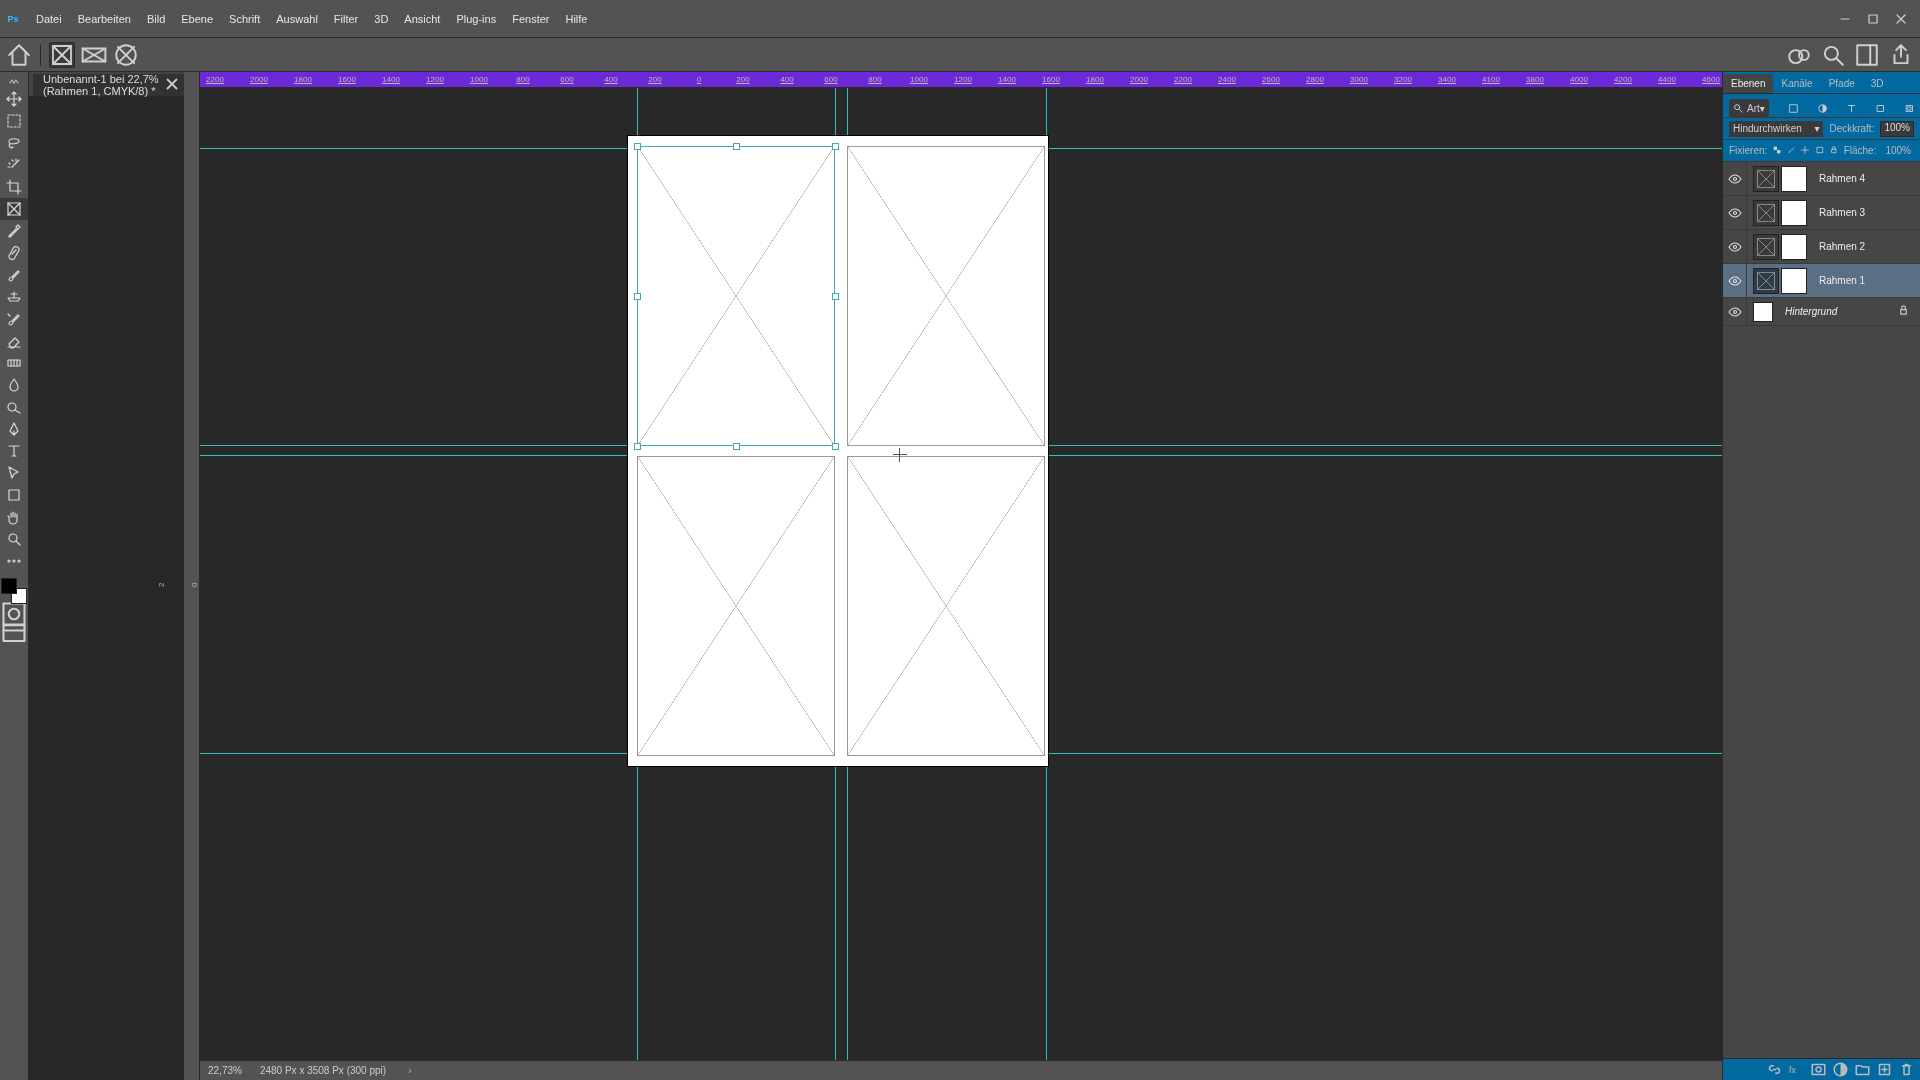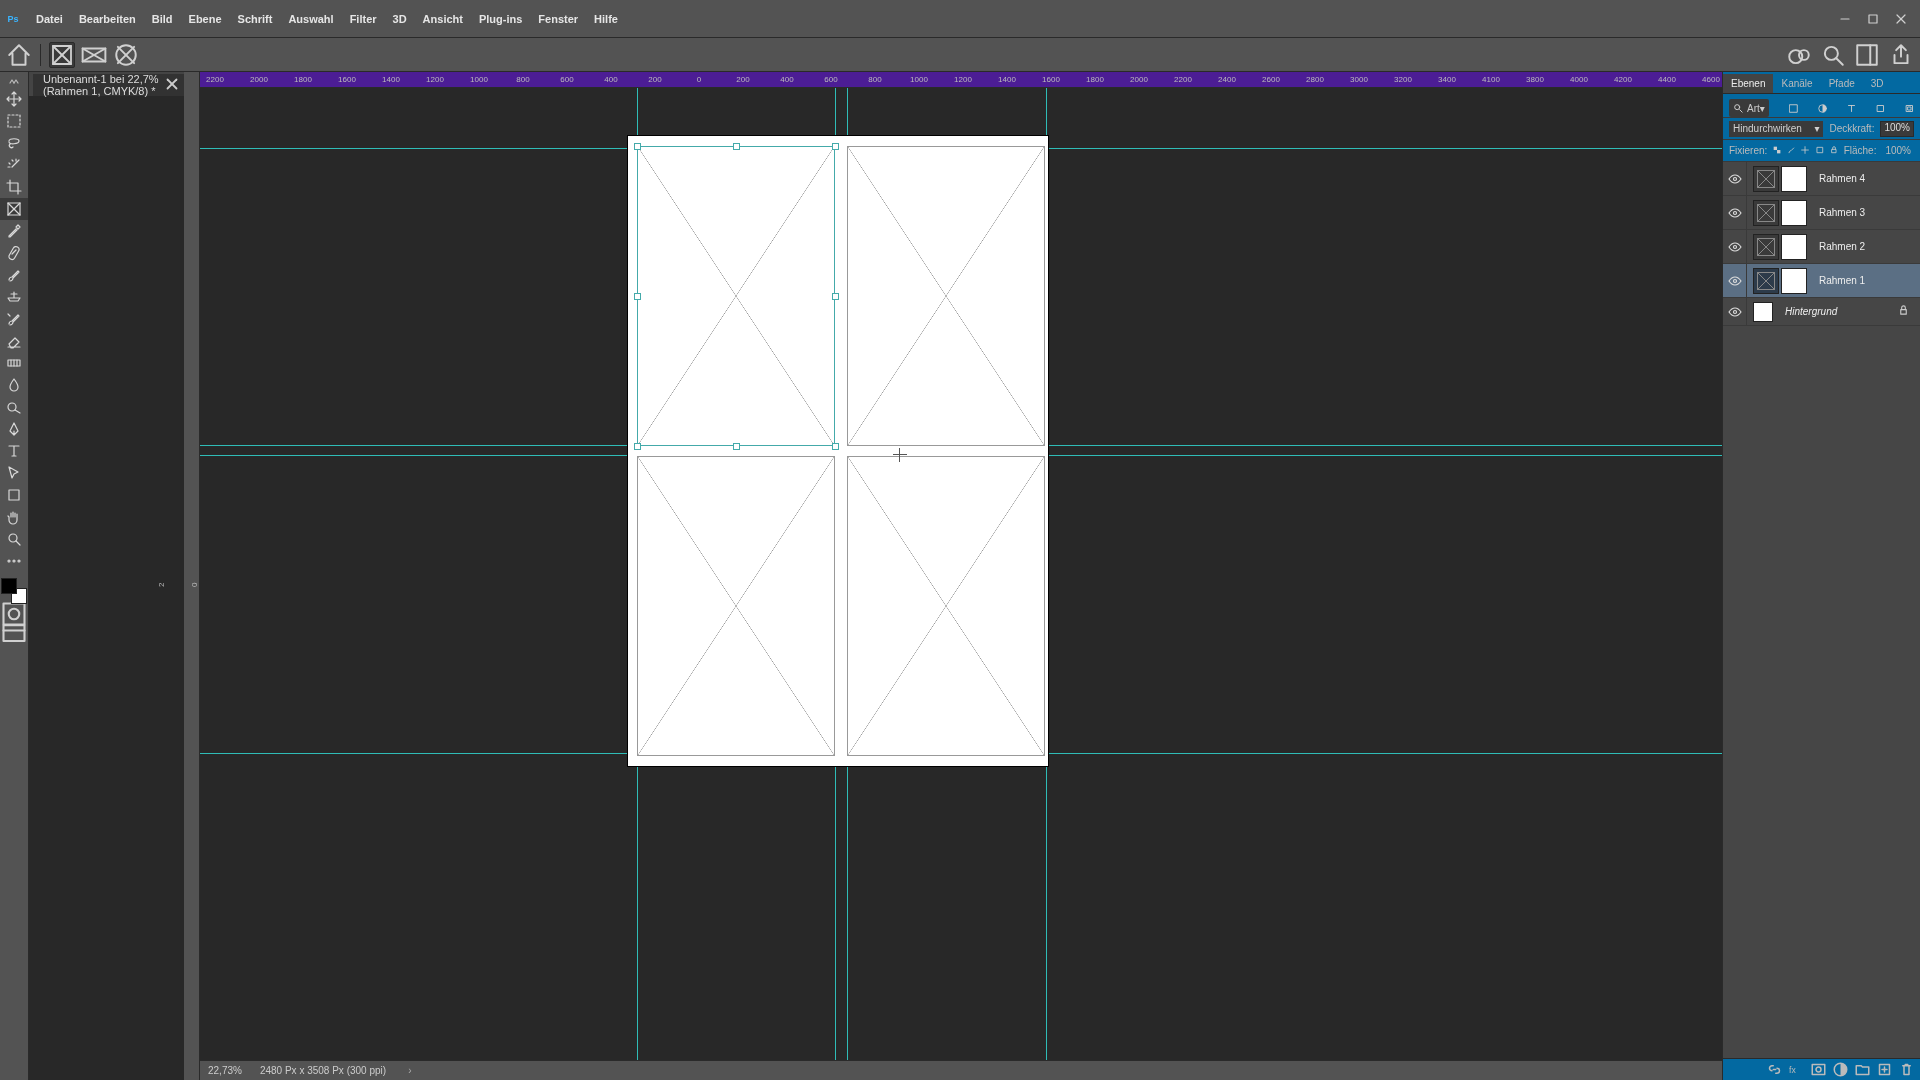--- a/index.html
+++ b/index.html
@@ -27,21 +27,20 @@
     display:flex;align-items:center;justify-content:center;
     font-weight:bold;font-size:9px;color:#3ab4ff;
   }
   .menubar .menu-item {
     padding: 0 8px;
     height: 100%;
     display: flex;
     align-items: center;
     color: #e6e6e6;
     cursor: default;
-    font-weight: bold;
   }
   .win-controls {
     margin-left: auto;
     display:flex;
     gap: 2px;
   }
   .win-btn {
     width: 26px; height: 18px;
     display:flex;align-items:center;justify-content:center;
     color:#d0d0d0;
@@ -168,29 +167,30 @@
   }
   .ruler-v span { transform: rotate(180deg); height:18px; }
   .canvas-main {
     flex:1;
     display:flex;
     flex-direction:column;
     min-width:0;
   }
   .ruler-h {
     height:16px;
-    background:#4c1d95;
+    background:#6d28d9;
     color:#bbb;
     font-size:8px;
     display:flex;
     align-items:center;
     border-bottom:1px solid #2a2a2a;
     padding-left:4px;
     gap:22px;
     overflow:hidden;
+    text-decoration:underline;
   }
   .ruler-h span { width:22px; text-align:center; }
   .stage {
     flex:1;
     background:#282828;
     position:relative;
     overflow:hidden;
   }
   .artboard {
     position:absolute;

